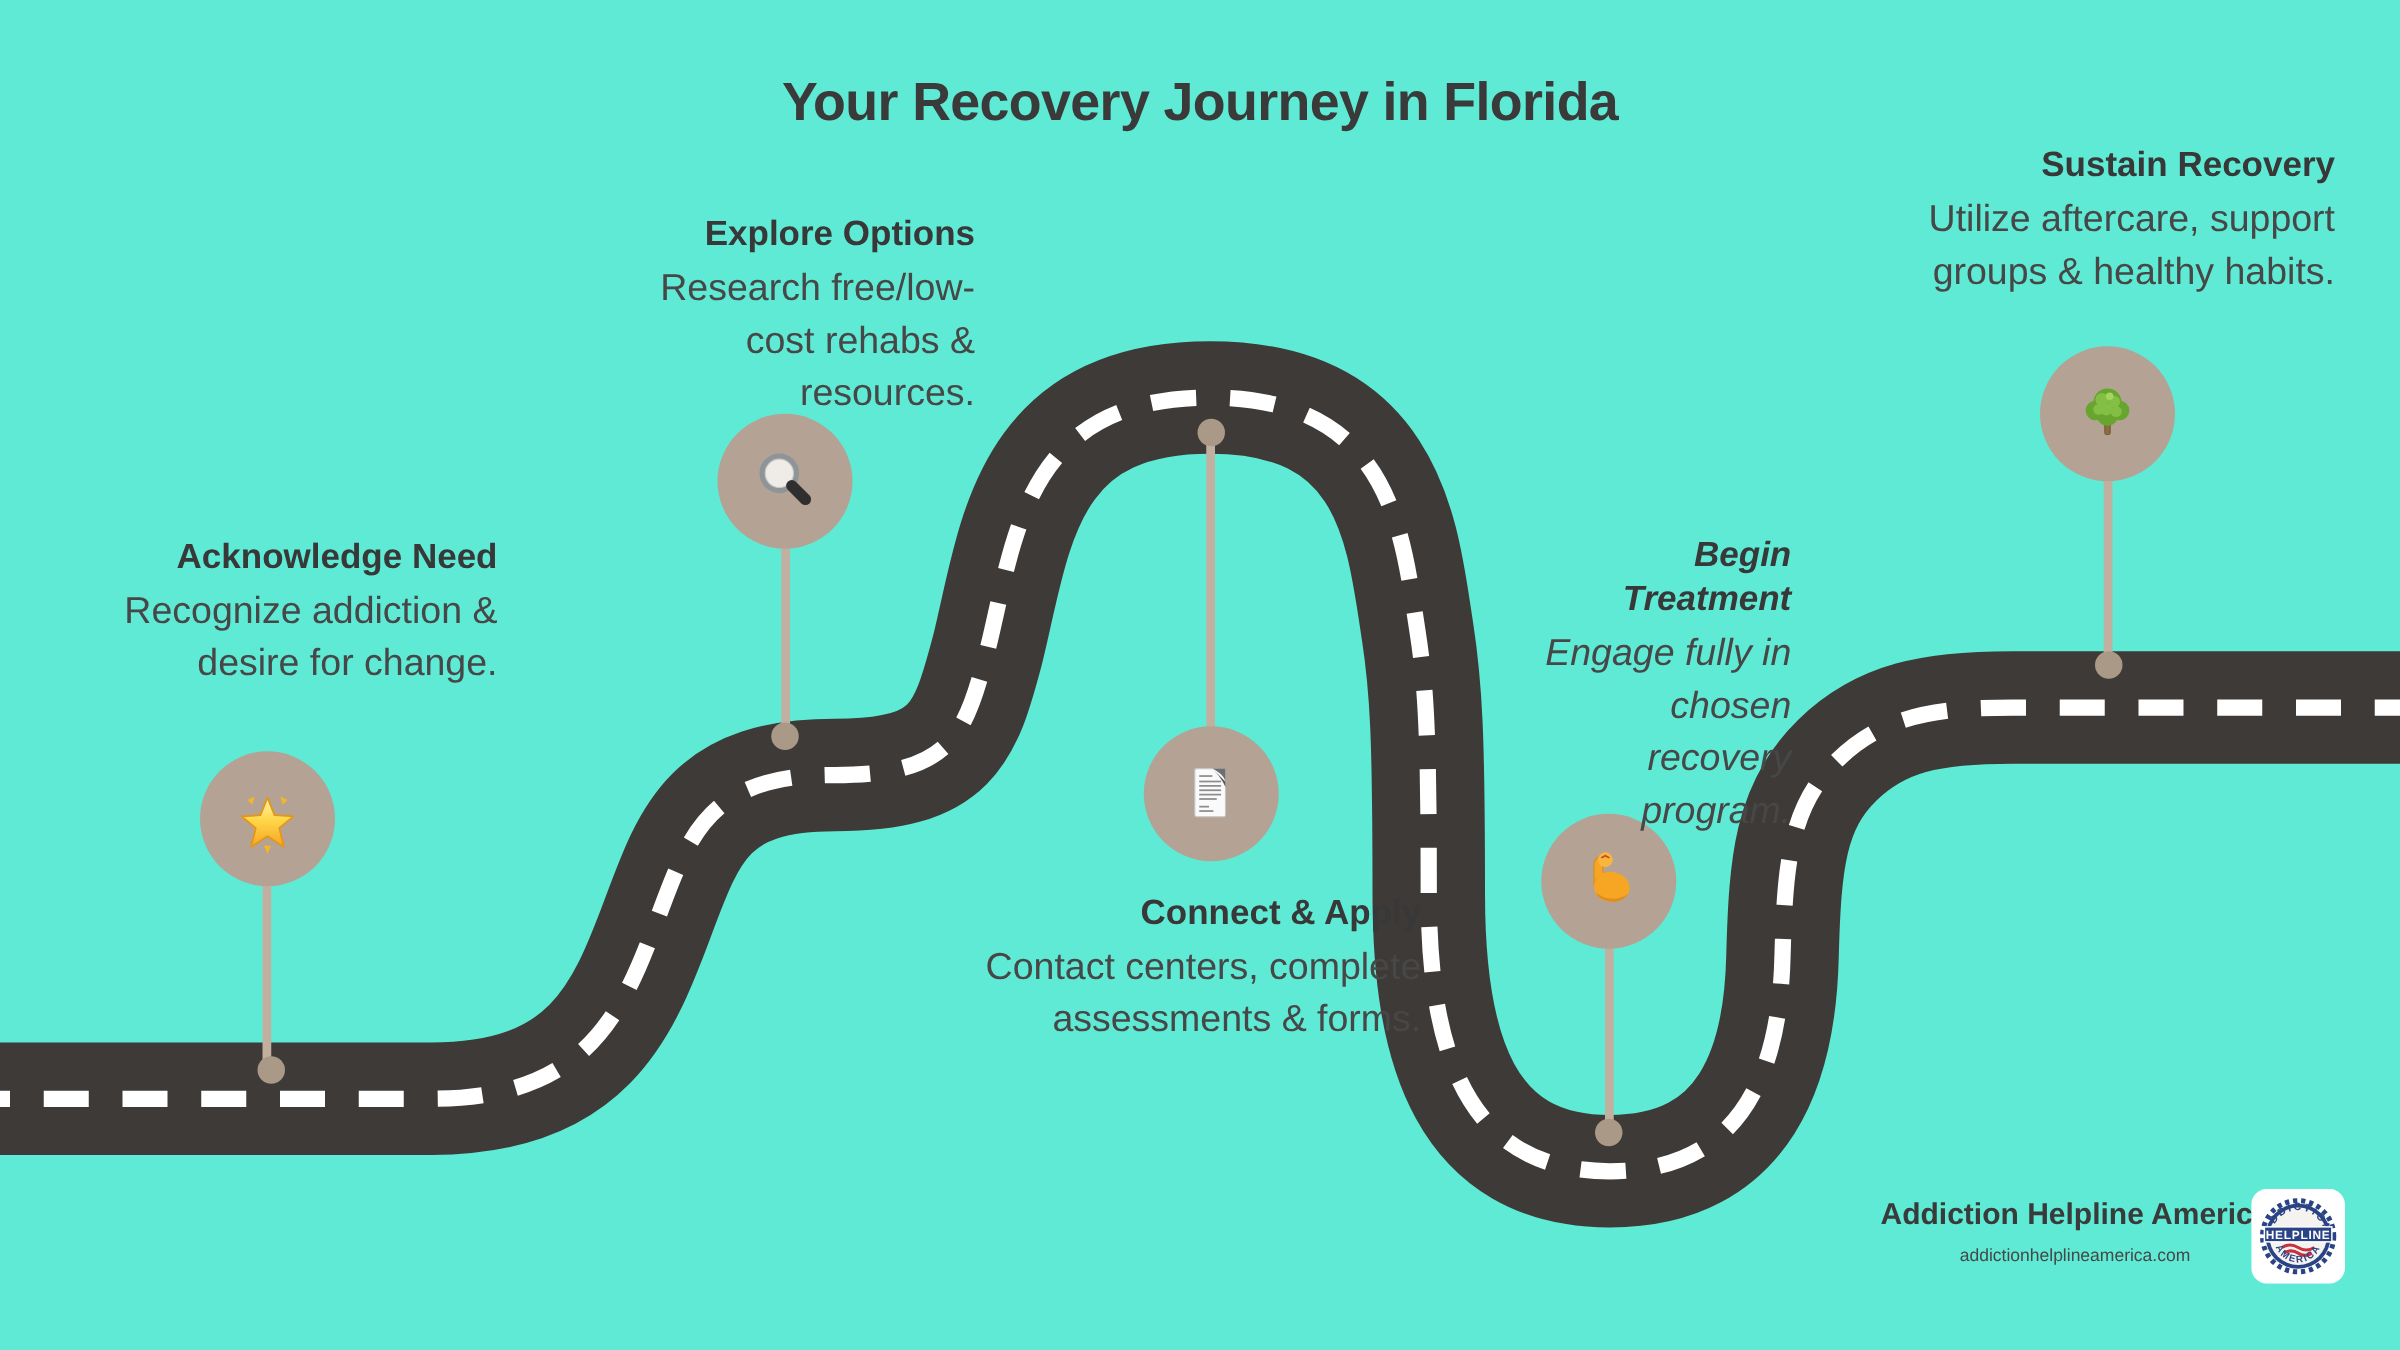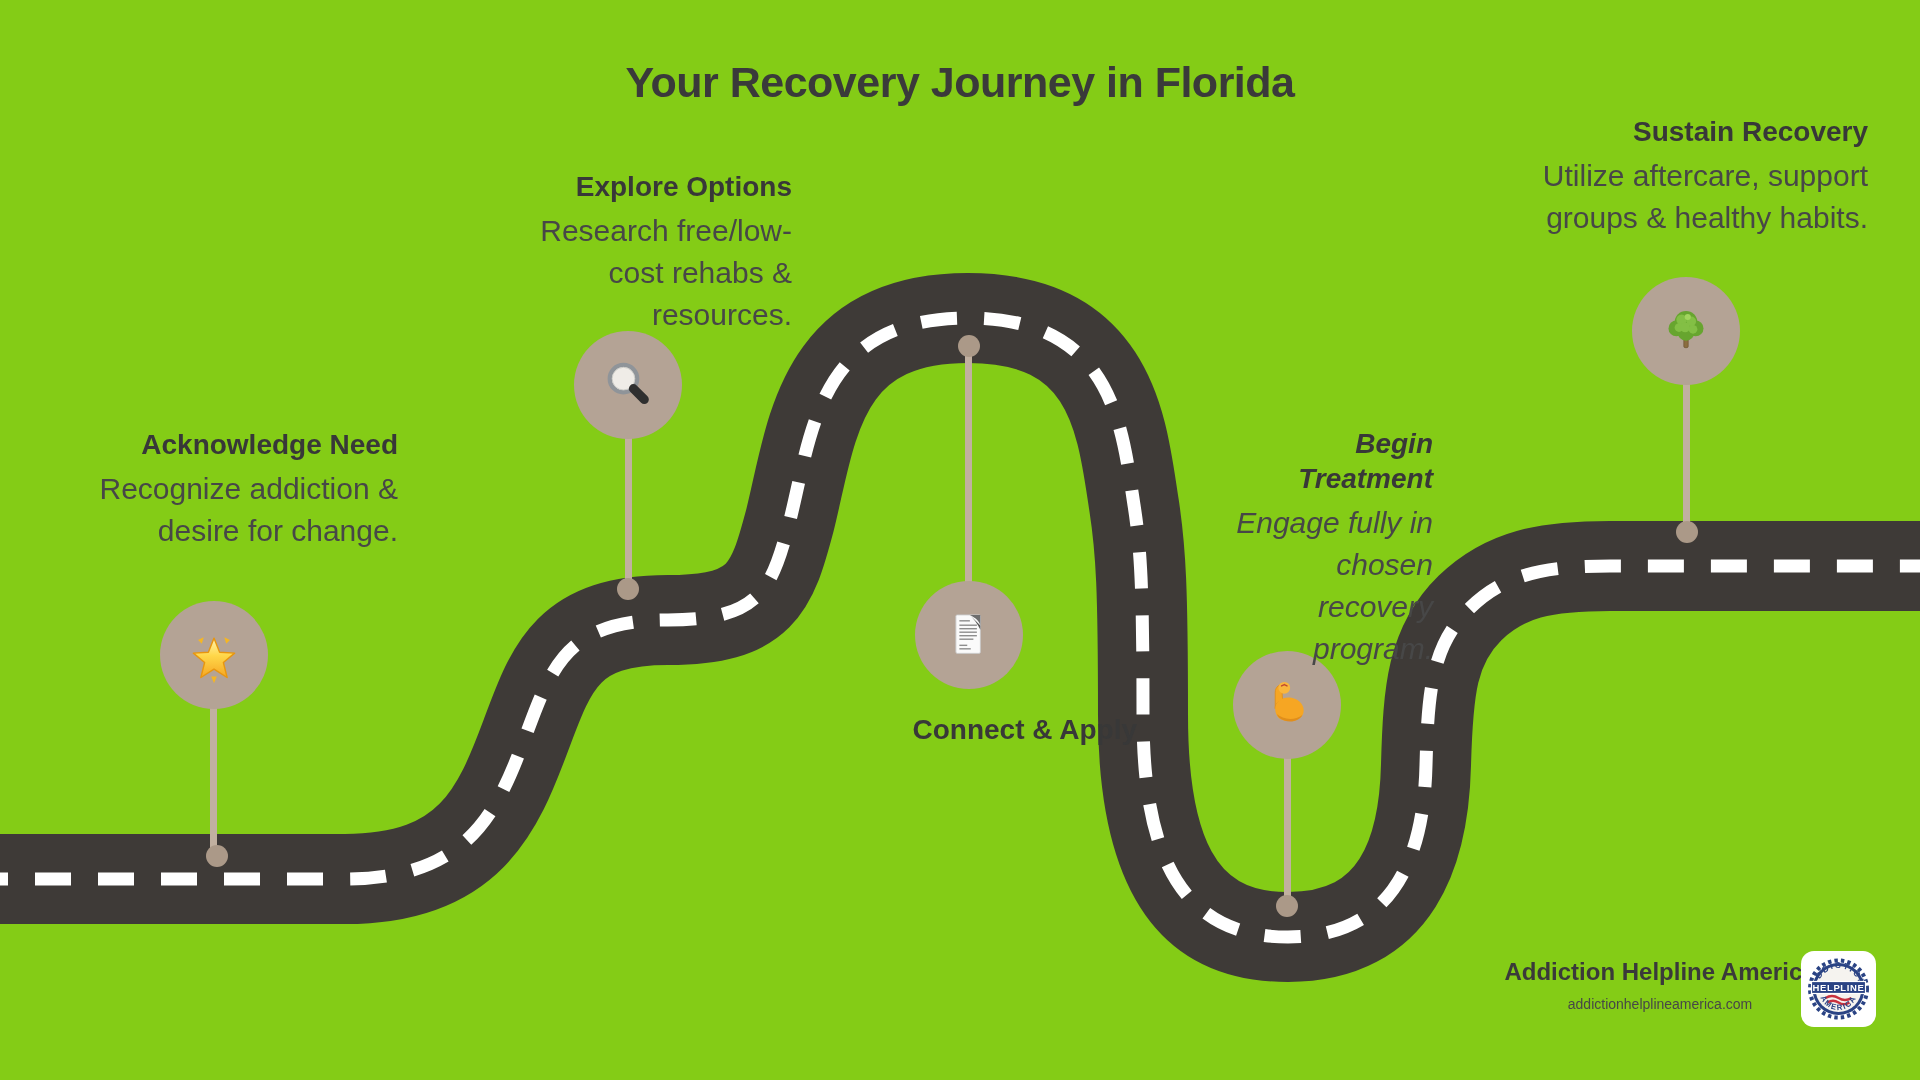--- a/index.html
+++ b/index.html
@@ -1,20 +1,20 @@
 <!DOCTYPE html>
 <html><head>
 <meta charset="utf-8">
 <style>
   html, body { margin: 0; padding: 0; background: #faf1e8; }
   .canvas {
     position: relative;
     width: 1920px;
     height: 1080px;
-    background: #84cc16;
+    background: #5eead4;
     overflow: hidden;
     font-family: "Liberation Sans", sans-serif;
   }
   .page-title {
     position: absolute;
     top: 58px;
     left: 0;
     width: 100%;
     text-align: center;
     font-size: 43px;
@@ -151,21 +151,21 @@
   <div class="marker-dot" style="left:617px; top:578px;"></div>
   <div class="marker-circle" style="left:574px; top:331px;">
     <span>
       <svg width="58" height="58" viewBox="0 0 64 64">
         <circle cx="27" cy="25" r="15" fill="#eceae5" stroke="#8f9499" stroke-width="5"></circle>
         <circle cx="27" cy="25" r="12.5" fill="#efece7" stroke="#c9c9c4" stroke-width="1"></circle>
         <path d="M38 36 L50 48" stroke="#2f2f2f" stroke-width="10" stroke-linecap="round"></path>
       </svg>
     </span>
   </div>
-  <div class="ms-text" style="left:492px; top:169px; width:300px;">
+  <div class="ms-text" style="left:480px; top:169px; width:300px;">
     <h2>Explore Options</h2>
     <p>Research free/low-cost rehabs &amp; resources.</p>
   </div>
 
   <div class="marker-stem" style="left:965px; top:346px; height:290px;"></div>
   <div class="marker-dot" style="left:958px; top:335px;"></div>
   <div class="marker-circle" style="left:915px; top:581px;">
     <span>
       <svg width="56" height="56" viewBox="0 0 64 64">
         <rect x="17" y="9" width="28" height="44" rx="1.5" fill="#fafafa" stroke="#c6c6c6" stroke-width="1"></rect>
@@ -179,20 +179,21 @@
           <rect x="21" y="43" width="9" height="1.6"></rect>
           <rect x="21" y="47" width="13" height="1.6"></rect>
         </g>
         <path d="M33 9 L45 21 L45 26 C 42 19, 37 13, 33 9 Z" fill="#5a5a5a"></path>
         <path d="M33 9 C 39 12, 44 16, 45 21 L45 9 Z" fill="#6e6e6e"></path>
       </svg>
     </span>
   </div>
   <div class="ms-text" style="left:777px; top:712px; width:360px;">
     <h2>Connect &amp; Apply</h2>
+    <p>Contact centers, complete assessments &amp; forms.</p>
   </div>
 
   <div class="marker-stem" style="left:1284px; top:703px; height:203px;"></div>
   <div class="marker-dot" style="left:1276px; top:895px;"></div>
   <div class="marker-circle" style="left:1233px; top:651px;">
     <span>
       <svg width="58" height="58" viewBox="0 0 64 64">
         <path d="M30 10 C 24 8, 19 12, 19 18 L 19 36 C 19 30, 23 27, 28 28 C 26 22, 26 15, 30 10 Z" fill="#f6a623" stroke="#e08e1b" stroke-width="1"></path>
         <circle cx="29" cy="13" r="6.5" fill="#f9b63d"></circle>
         <path d="M26 11 L29 9.5 M29 9.5 L32 11" stroke="#c24a2f" stroke-width="1.6" fill="none" stroke-linecap="round"></path>

